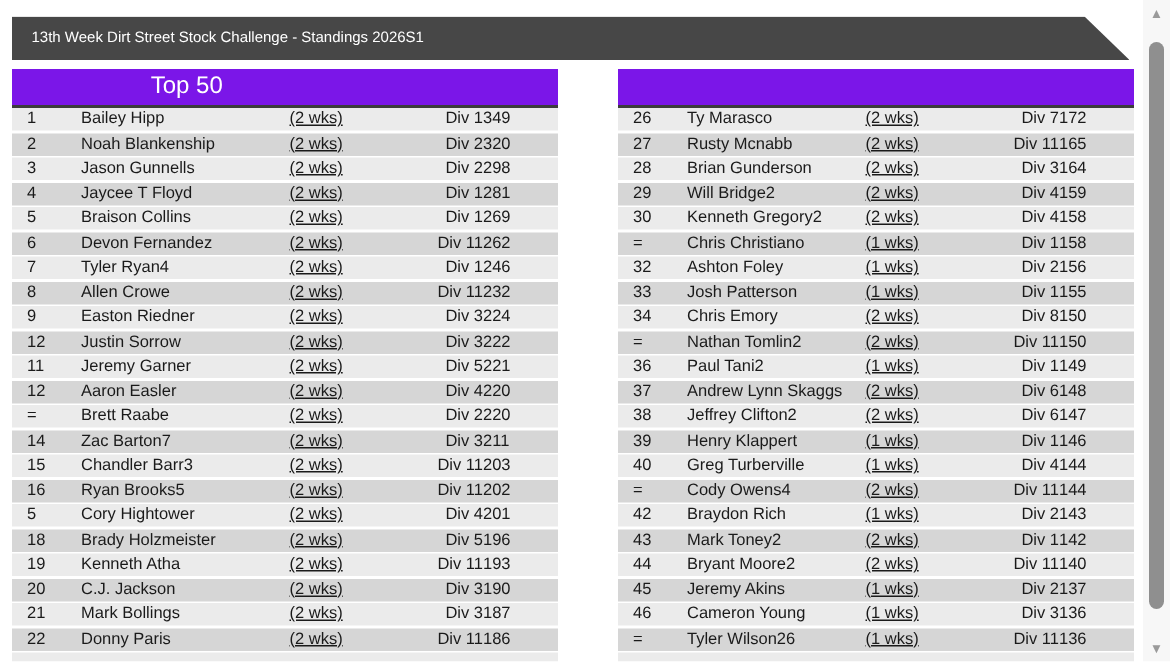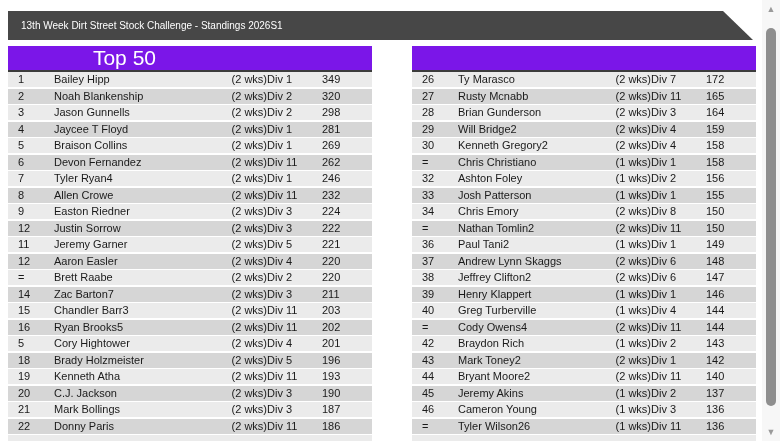--- a/index.html
+++ b/index.html
@@ -44,41 +44,41 @@
     height: 26px;
     background: var(--accent);
     border-bottom: 2px solid var(--header-border);
   }
   .t-header .label {
     position: absolute;
     left: 0; top: 0;
     width: 64%;
     text-align: center;
     color: #ffffff;
-    font-size: 21px;
+    font-size: 16px;
     line-height: 24px;
     white-space: nowrap;
   }
   .rows { display: flex; flex-direction: column; }
   .row {
     height: 15px;
     margin-top: 0;
     display: flex;
     align-items: center;
     font-size: 11px;
     line-height: 15px;
     white-space: nowrap;
   }
   .row + .row { margin-top: 1.5px; }
   .row:nth-child(odd)  { background: var(--row-light); }
   .row:nth-child(even) { background: var(--row-dark); }
   .c-rank { width: 46px; padding-left: 10px; }
   .c-name { flex: 1; overflow: hidden; }
-  .c-wks  { width: 74px; text-align: right; }
-  .c-div  { width: 55px; text-align: left; }
+  .c-wks  { width: 74px; text-align: left; text-decoration: underline; }
+  .c-div  { width: 55px; text-align: right; }
   .c-pts  { width: 50px; text-align: left; padding-right: 9px; }
   .partial-row {
     height: 6px;
     margin-top: 1.5px;
     background: var(--row-light);
   }
   .scrollbar {
     position: absolute;
     right: 0; top: 0;
     width: 18px; height: 441px;

